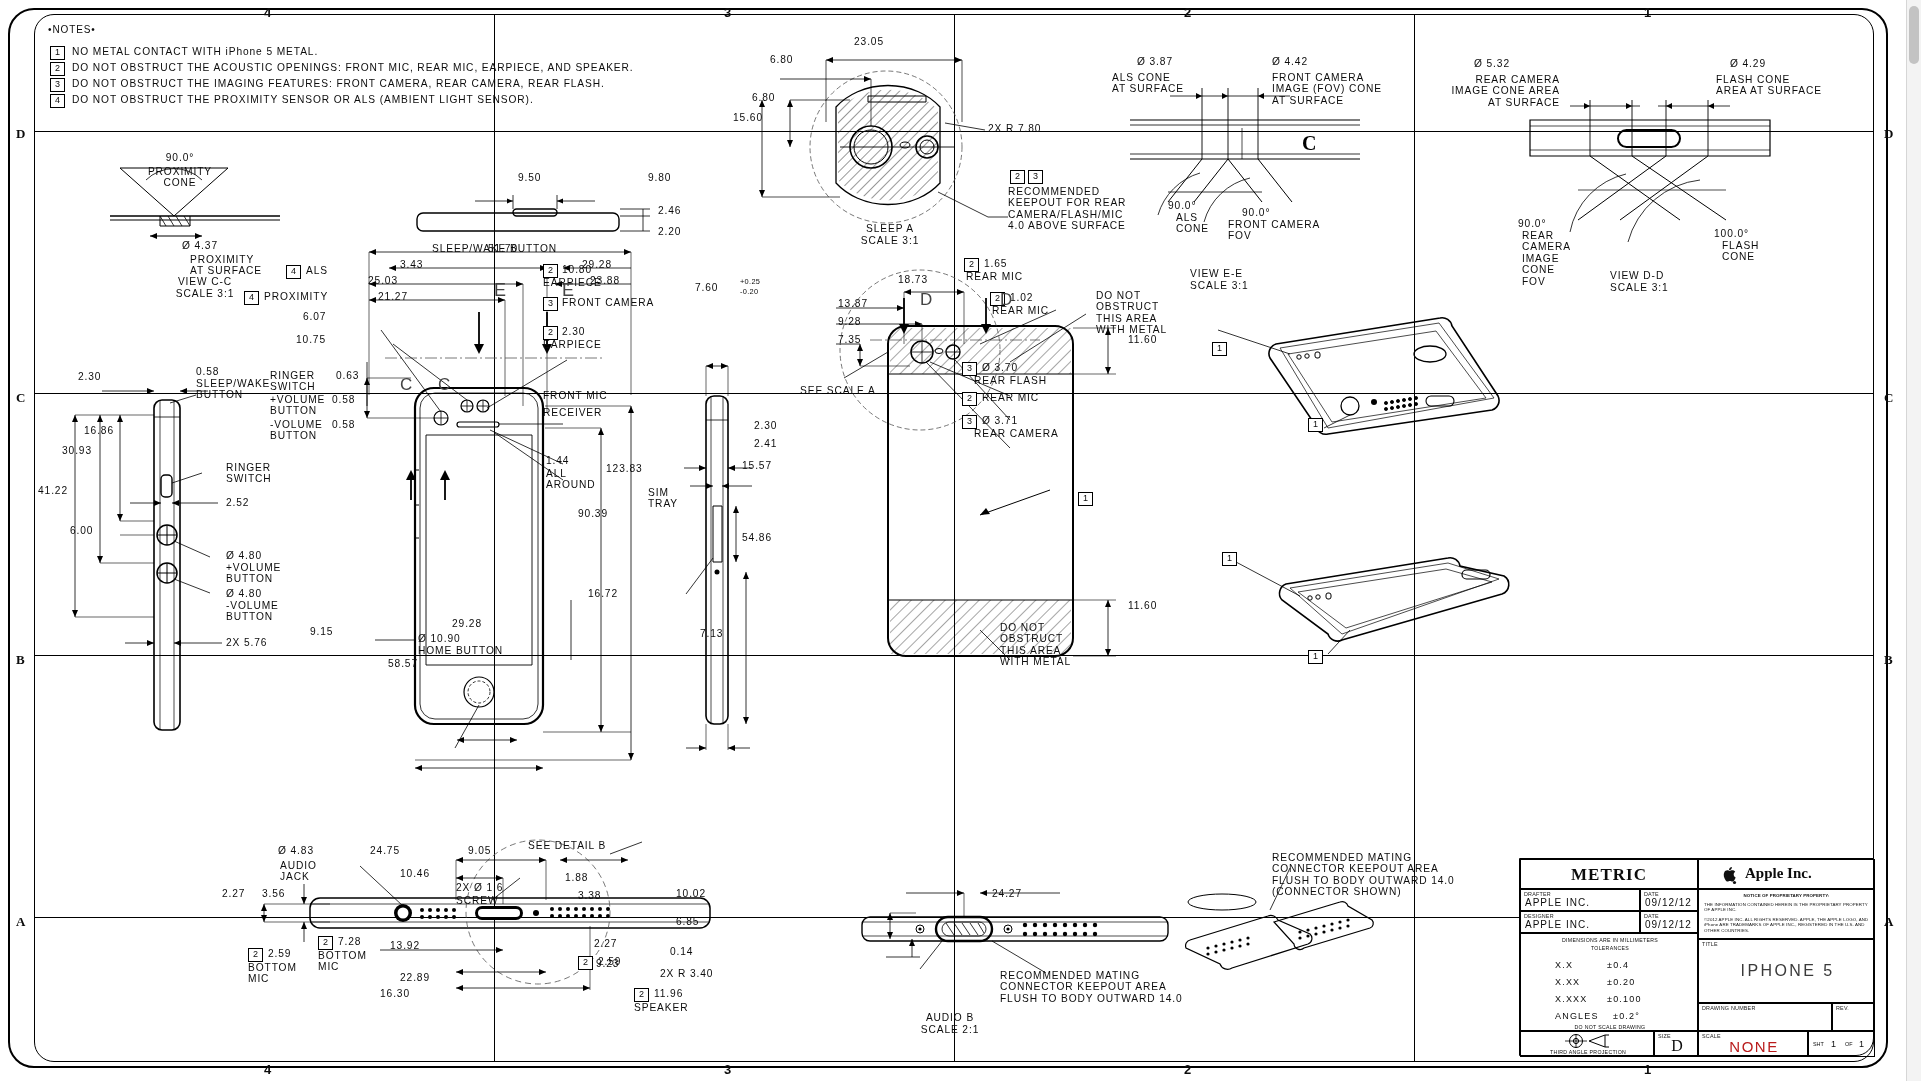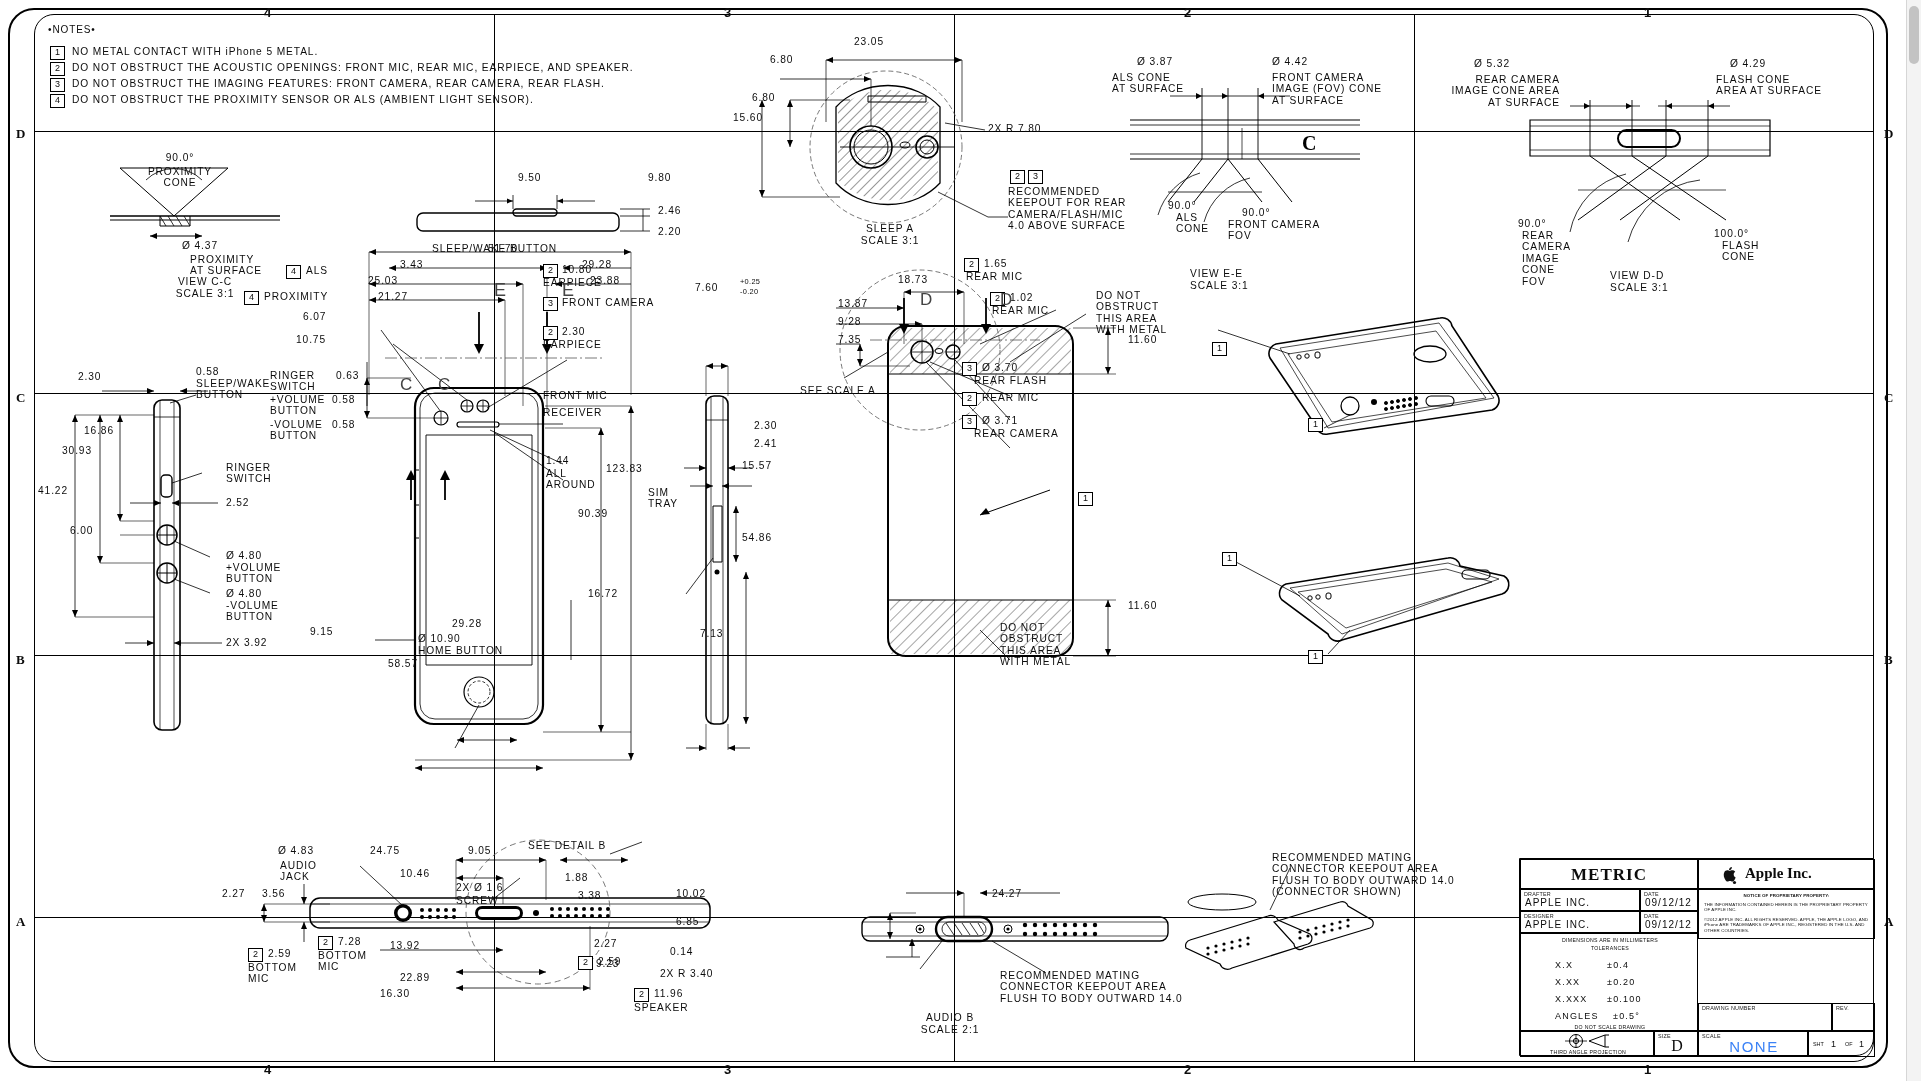--- a/index.html
+++ b/index.html
@@ -321,21 +321,21 @@
 BUTTON</div>
   <div class="t" style="left:226px;top:462px">RINGER
 SWITCH</div>
   <div class="t" style="left:226px;top:497px">2.52</div>
   <div class="t" style="left:226px;top:550px">Ø 4.80</div>
   <div class="t" style="left:226px;top:562px">+VOLUME
 BUTTON</div>
   <div class="t" style="left:226px;top:588px">Ø 4.80</div>
   <div class="t" style="left:226px;top:600px">-VOLUME
 BUTTON</div>
-  <div class="t" style="left:226px;top:637px">2X 3.92</div>
+  <div class="t" style="left:226px;top:637px">2X 5.76</div>
 
   <svg style="left:395px;top:300px;width:330px;height:500px">
     <rect x="20" y="88" width="128" height="336" rx="19" fill="none" stroke="#000" stroke-width="2.2"></rect>
     <rect x="25" y="93" width="118" height="326" rx="15" fill="none" stroke="#000" stroke-width=".8"></rect>
     <rect x="31" y="135" width="106" height="230" fill="none" stroke="#000" stroke-width=".9"></rect>
     <circle cx="84" cy="392" r="15" fill="none" stroke="#000" stroke-width="1.2"></circle>
     <circle cx="84" cy="392" r="11" fill="none" stroke="#000" stroke-width=".8" stroke-dasharray="3,2"></circle>
     <circle cx="46" cy="118" r="7" fill="none" stroke="#000" stroke-width="1.2"></circle>
     <line x1="39" y1="118" x2="53" y2="118" stroke="#000" stroke-width=".8"></line>
     <line x1="46" y1="111" x2="46" y2="125" stroke="#000" stroke-width=".8"></line>
@@ -876,21 +876,21 @@
     <div class="cell bdr" style="left:0;top:74px;width:178px;height:98px">
       <div style="position:absolute;left:0;top:3px;width:178px;text-align:center;font-size:5.2px;letter-spacing:.3px">DIMENSIONS ARE IN MILLIMETERS</div>
       <div style="position:absolute;left:0;top:11px;width:178px;text-align:center;font-size:5.2px;letter-spacing:.3px">TOLERANCES</div>
       <div class="tolrow" style="position:absolute;left:34px;top:26px">X.X</div>
       <div class="tolrow" style="position:absolute;left:86px;top:26px">±0.4</div>
       <div class="tolrow" style="position:absolute;left:34px;top:43px">X.XX</div>
       <div class="tolrow" style="position:absolute;left:86px;top:43px">±0.20</div>
       <div class="tolrow" style="position:absolute;left:34px;top:60px">X.XXX</div>
       <div class="tolrow" style="position:absolute;left:86px;top:60px">±0.100</div>
       <div class="tolrow" style="position:absolute;left:34px;top:77px">ANGLES</div>
-      <div class="tolrow" style="position:absolute;left:92px;top:77px">±0.5°</div>
+      <div class="tolrow" style="position:absolute;left:92px;top:77px">±0.2°</div>
       <div style="position:absolute;left:0;top:90px;width:178px;text-align:center;font-size:5.2px;letter-spacing:.3px">DO NOT SCALE DRAWING</div>
     </div>
 
     <div class="cell bdr" style="left:0;top:172px;width:134px;height:26px">
       <svg style="left:44px;top:2px;width:50px;height:14px;position:absolute">
         <circle cx="11" cy="7" r="6.5" fill="none" stroke="#000" stroke-width="1"></circle>
         <circle cx="11" cy="7" r="2.6" fill="none" stroke="#000" stroke-width="1"></circle>
         <line x1="0" y1="7" x2="22" y2="7" stroke="#000" stroke-width=".8"></line>
         <line x1="11" y1="0" x2="11" y2="14" stroke="#000" stroke-width=".8"></line>
         <path d="M24,7 L40,1 L40,13 z" fill="none" stroke="#000" stroke-width="1"></path>
@@ -904,33 +904,37 @@
       <div class="tb-label">SIZE</div>
       <div style="position:absolute;left:0;top:5px;width:44px;text-align:center;font-size:16px;font-family:'Liberation Serif',serif">D</div>
     </div>
 
     <div class="cell bdr" style="left:178px;top:30px;width:177px;height:50px;padding:3px 5px">
       <div class="legal" style="text-align:center;font-weight:bold">NOTICE OF PROPRIETARY PROPERTY:</div>
       <div class="legal" style="margin-top:3px">THE INFORMATION CONTAINED HEREIN IS THE PROPRIETARY PROPERTY OF APPLE INC.</div>
       <div class="legal" style="margin-top:4px">©2012 APPLE INC. ALL RIGHTS RESERVED. APPLE, THE APPLE LOGO, AND iPhone ARE TRADEMARKS OF APPLE INC., REGISTERED IN THE U.S. AND OTHER COUNTRIES.</div>
     </div>
 
+    <div class="cell bdr" style="left:178px;top:80px;width:177px;height:64px">
+      <div class="tb-label">TITLE</div>
+      <div class="titleval" style="position:absolute;left:0;top:22px;width:177px">IPHONE 5</div>
+    </div>
 
     <div class="cell bdr" style="left:178px;top:144px;width:134px;height:28px">
       <div class="tb-label">DRAWING NUMBER</div>
       <div class="tb-val"></div>
     </div>
     <div class="cell bdr" style="left:312px;top:144px;width:43px;height:28px">
       <div class="tb-label">REV.</div>
       <div class="tb-val"></div>
     </div>
 
     <div class="cell bdr" style="left:178px;top:172px;width:110px;height:26px">
       <div class="tb-label">SCALE</div>
-      <div style="position:absolute;left:0;top:6px;width:110px;text-align:center;font-size:15px;letter-spacing:1.5px;color:#3b82f6">NONE</div>
+      <div style="position:absolute;left:0;top:6px;width:110px;text-align:center;font-size:15px;letter-spacing:1.5px;color:#b91c1c">NONE</div>
     </div>
     <div class="cell bdr" style="left:288px;top:172px;width:67px;height:26px">
       <div style="position:absolute;left:4px;top:9px;font-size:5.4px">SHT</div>
       <div style="position:absolute;left:22px;top:7px;font-size:9px">1</div>
       <div style="position:absolute;left:36px;top:9px;font-size:5.4px">OF</div>
       <div style="position:absolute;left:50px;top:7px;font-size:9px">1</div>
     </div>
   </div>
 
   <div class="scrollstrip">

